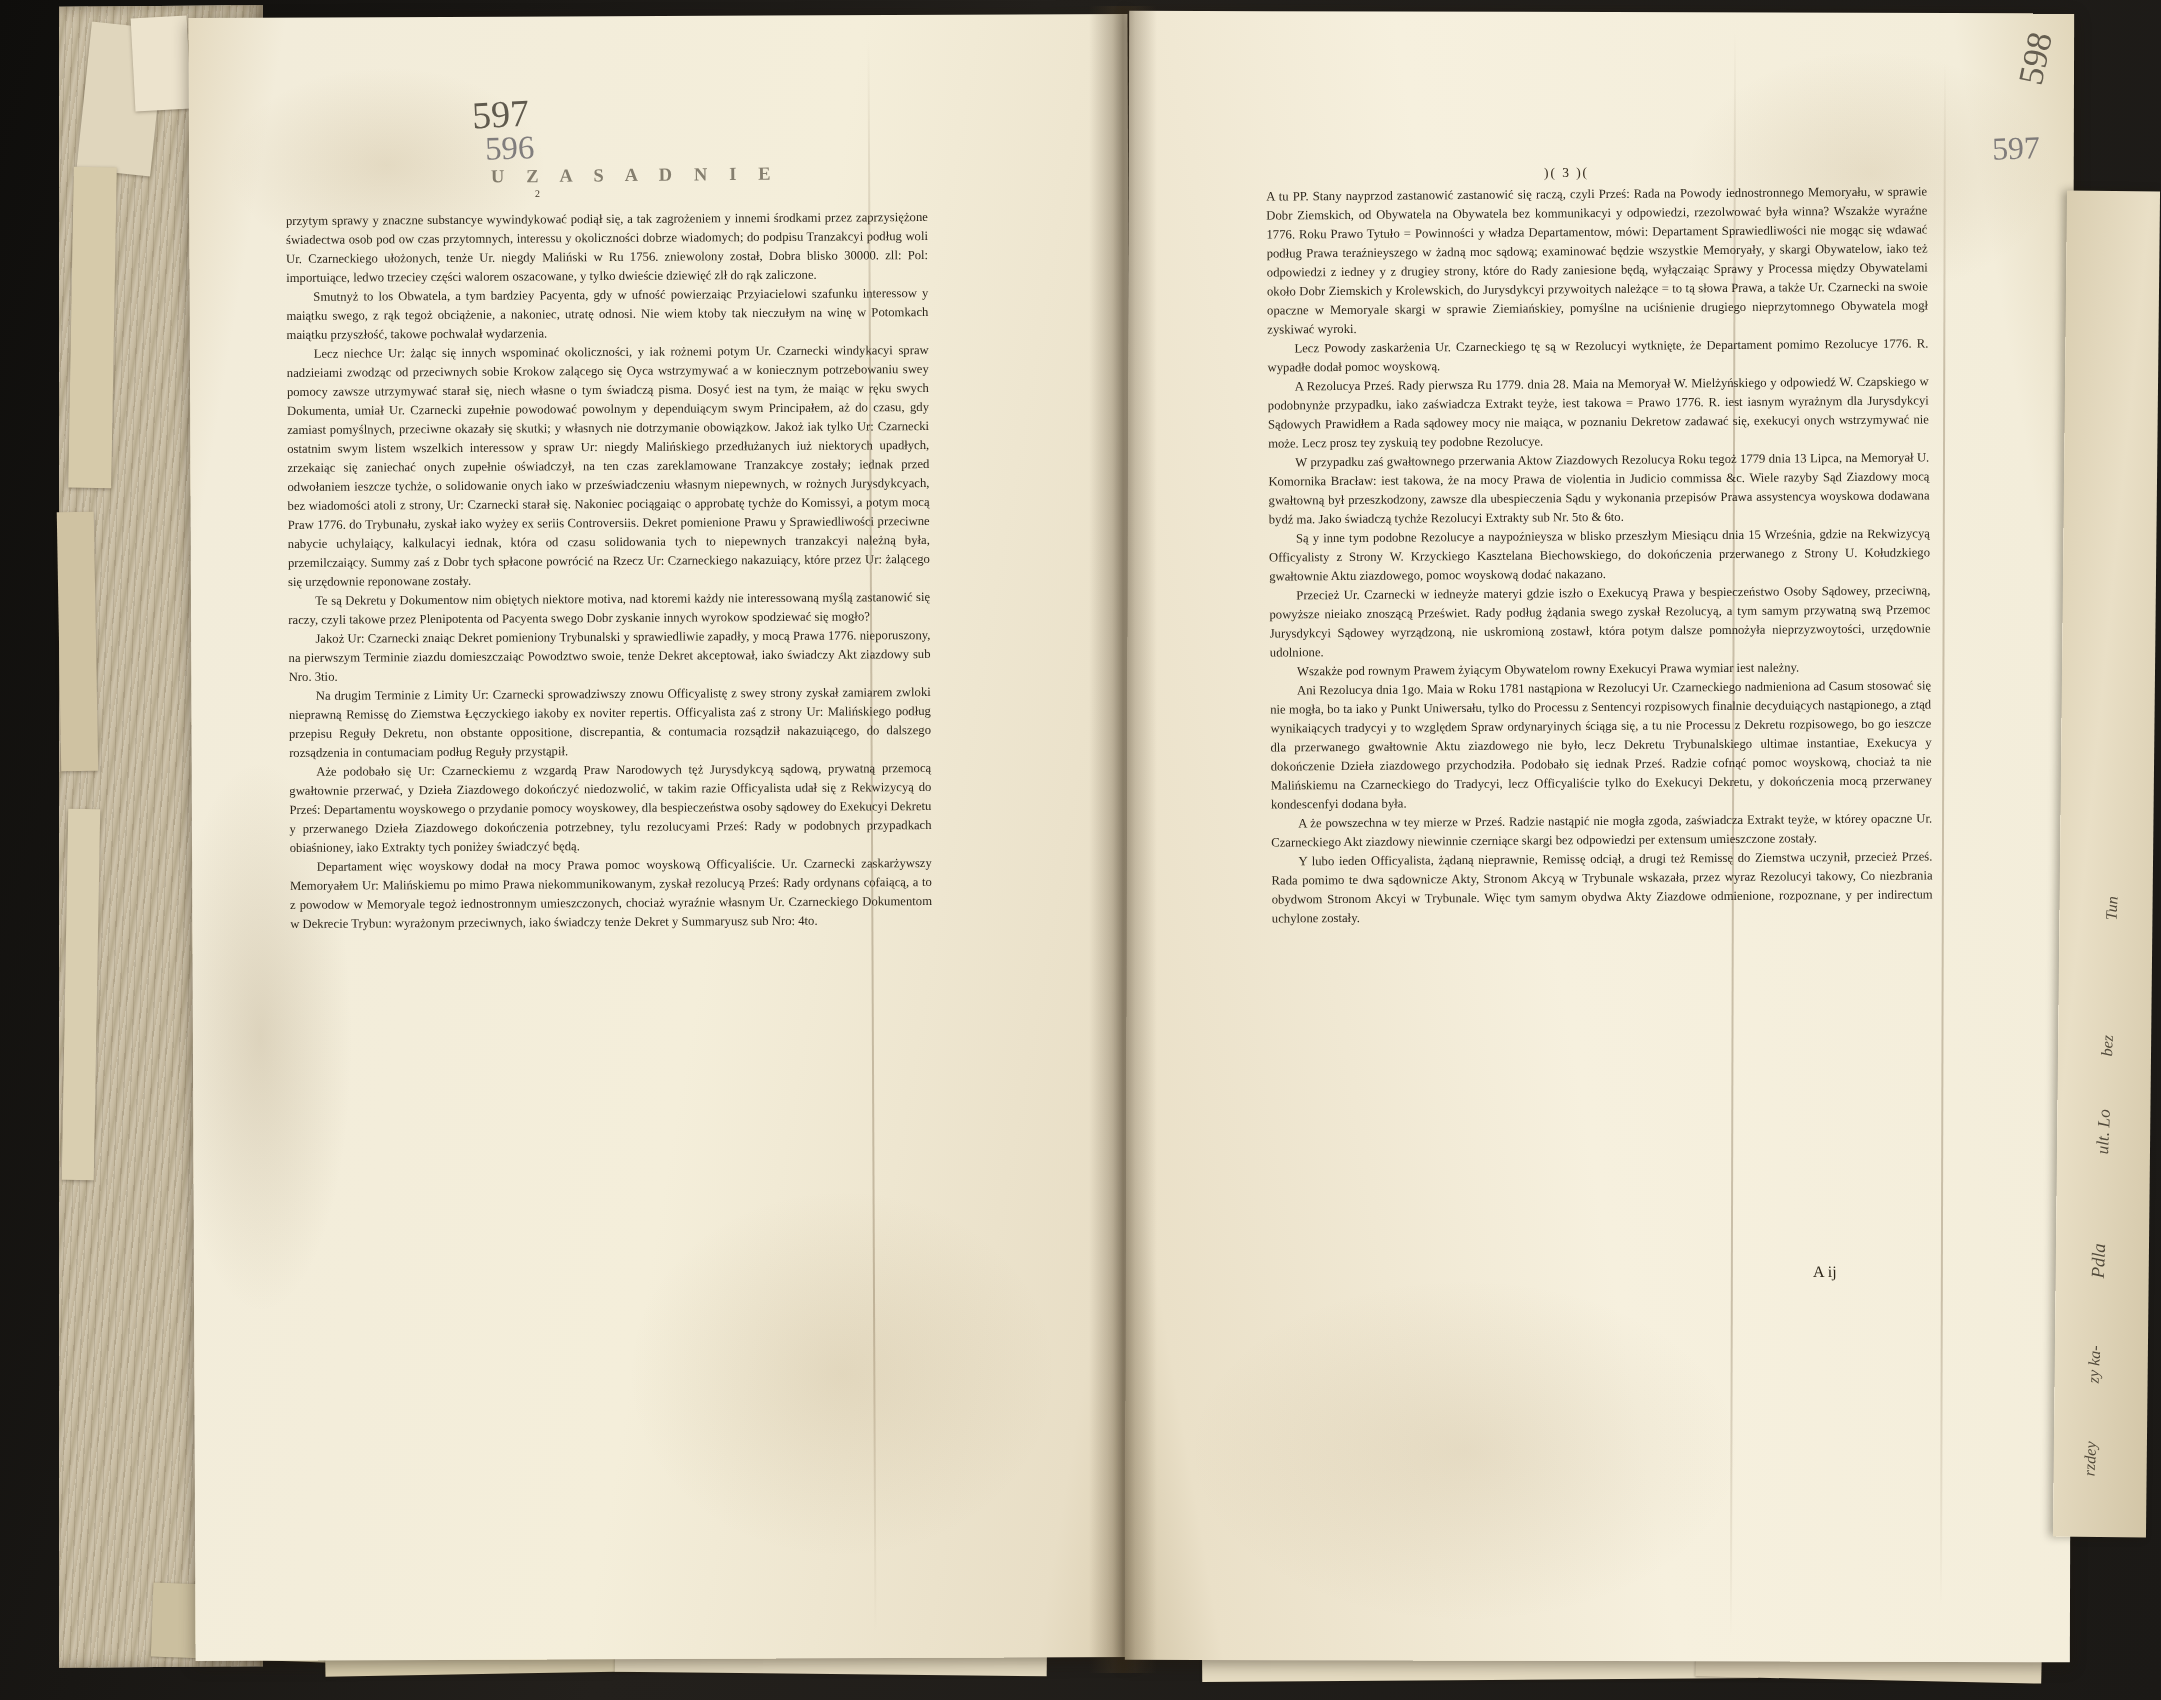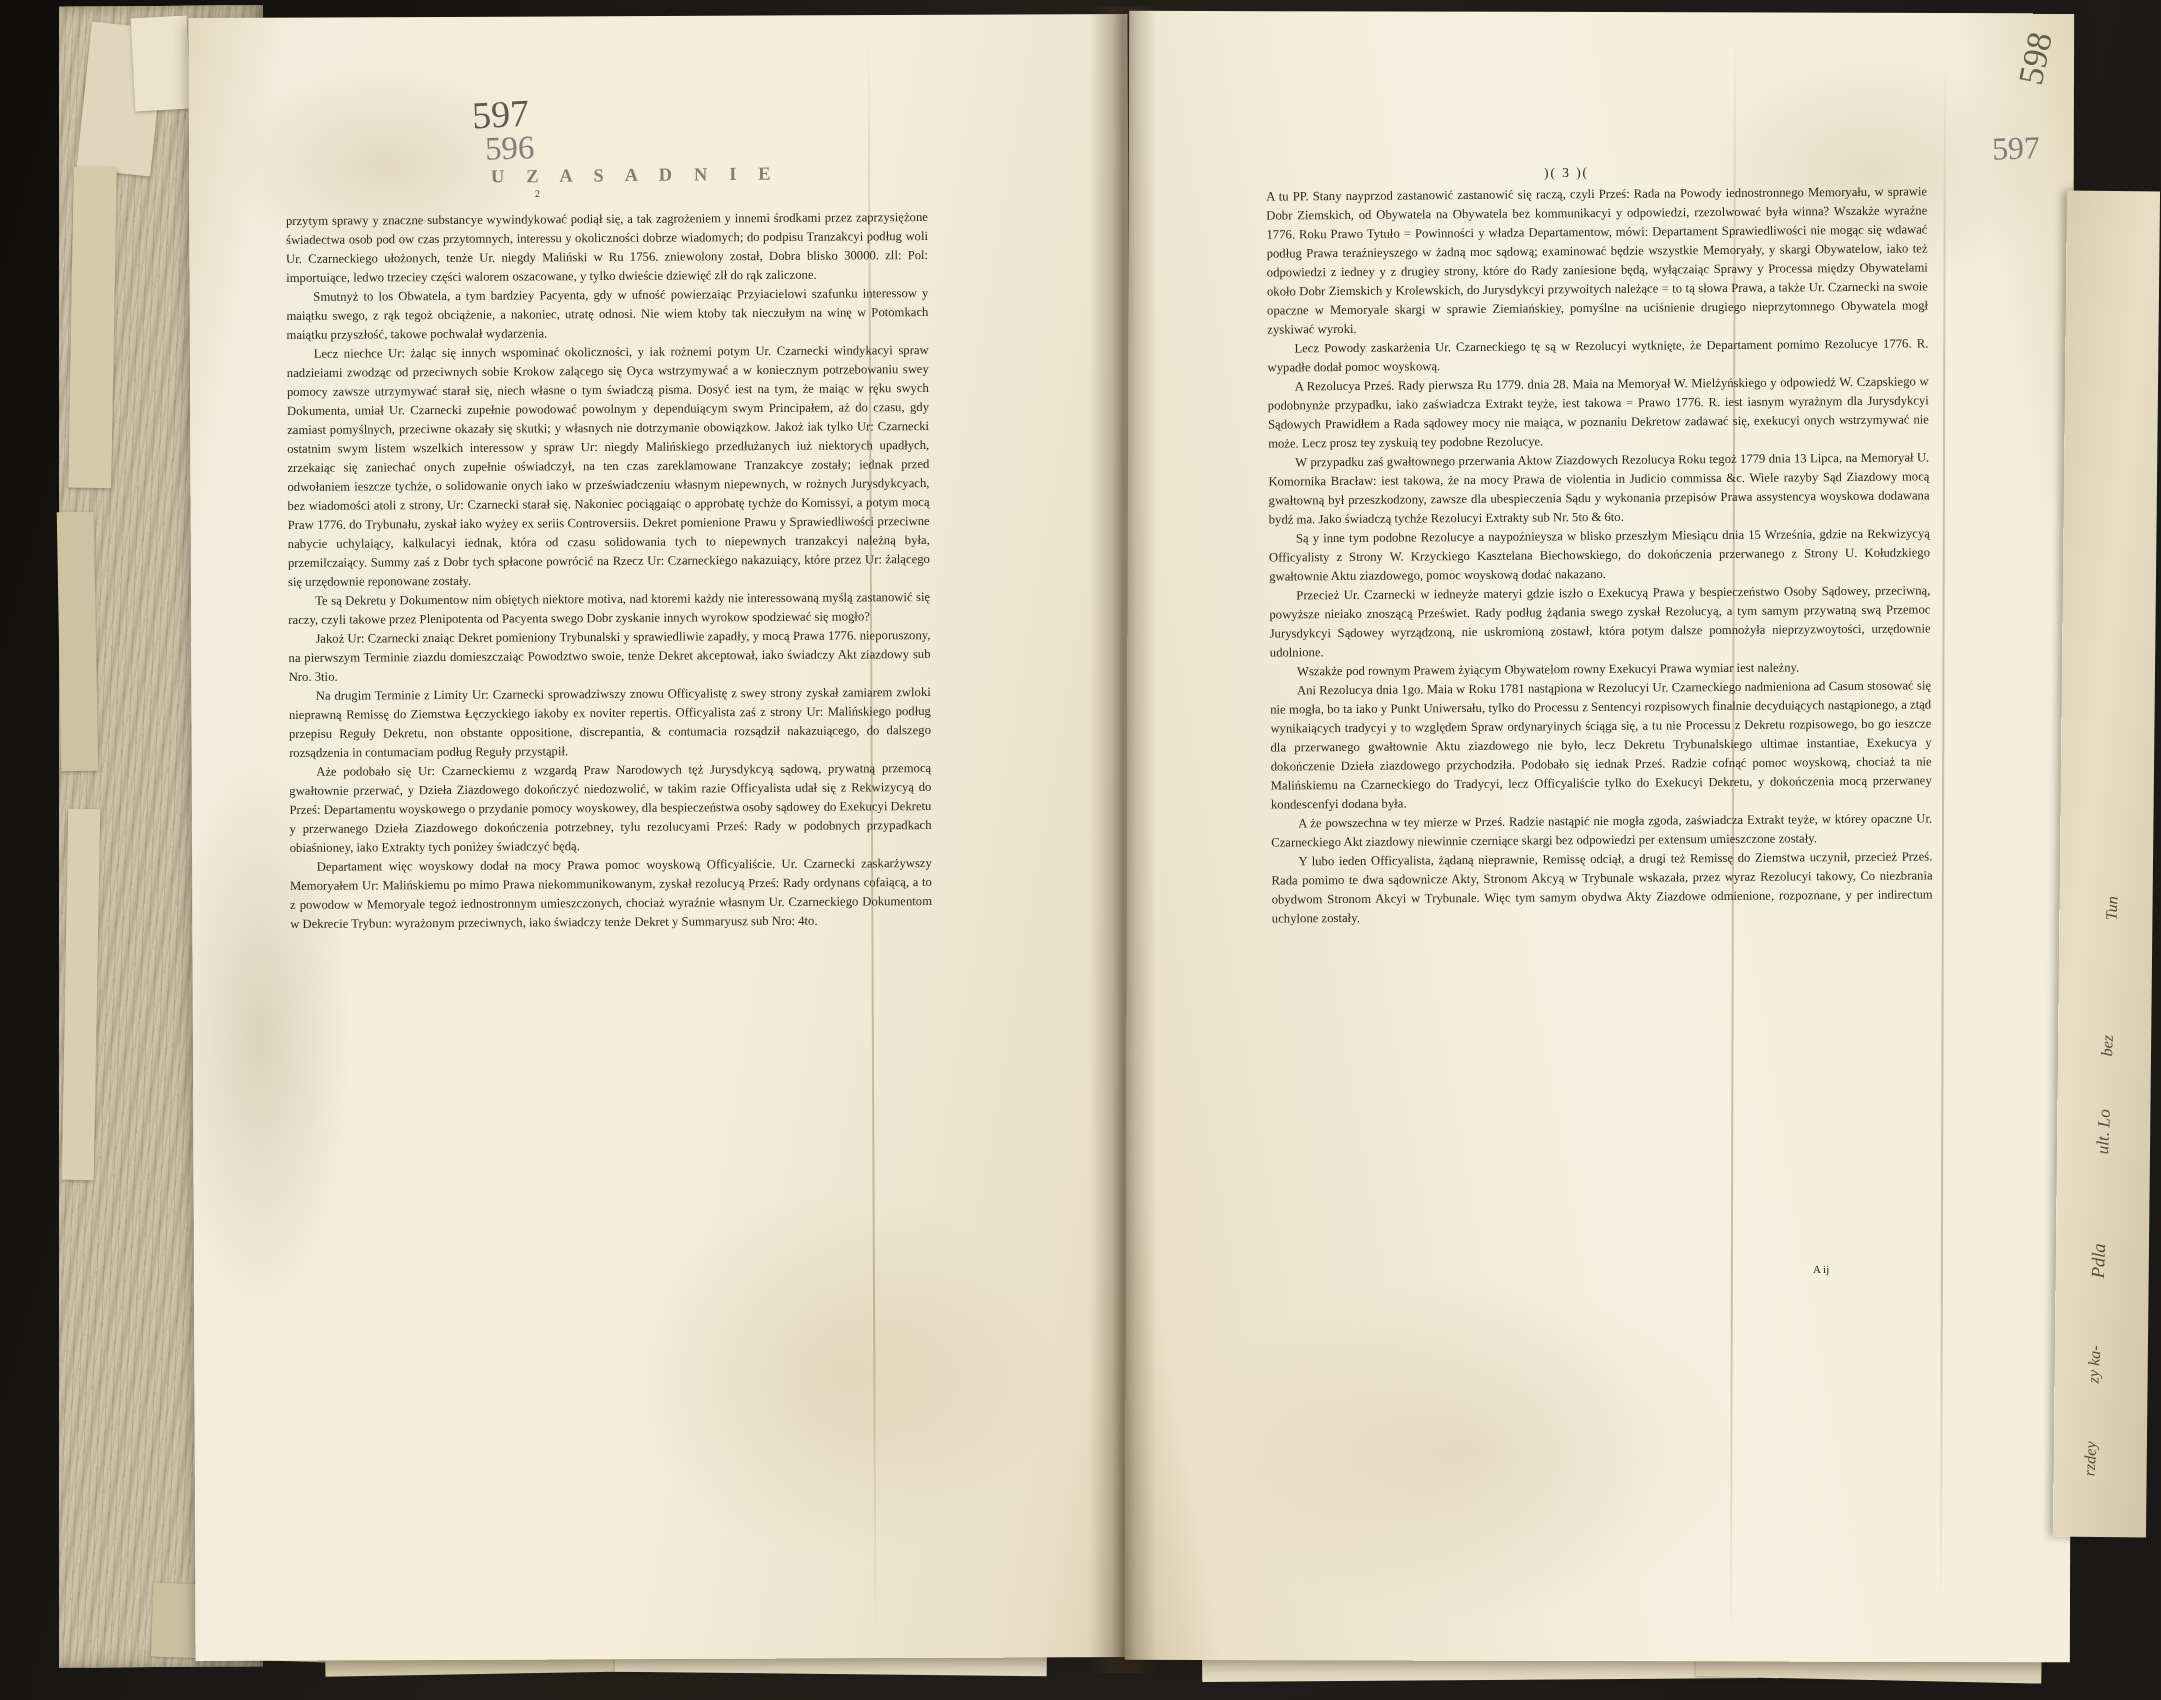--- a/index.html
+++ b/index.html
@@ -197,21 +197,21 @@
     top: 159px;
     font-size: 13.6px;
     color: #33291b;
     letter-spacing: 1.9px;
     transform: rotate(-0.5deg);
   }
   #catchword {
     position: absolute;
     left: 1754px;
     top: 1257px;
-    font-size: 11px;
+    font-size: 16px;
     color: #2d2619;
     transform: rotate(-0.4deg);
   }
 
   
   .folio {
     position: absolute;
     font-family: "Liberation Serif", serif;
     color: #4b4a52;
     opacity: .75;

